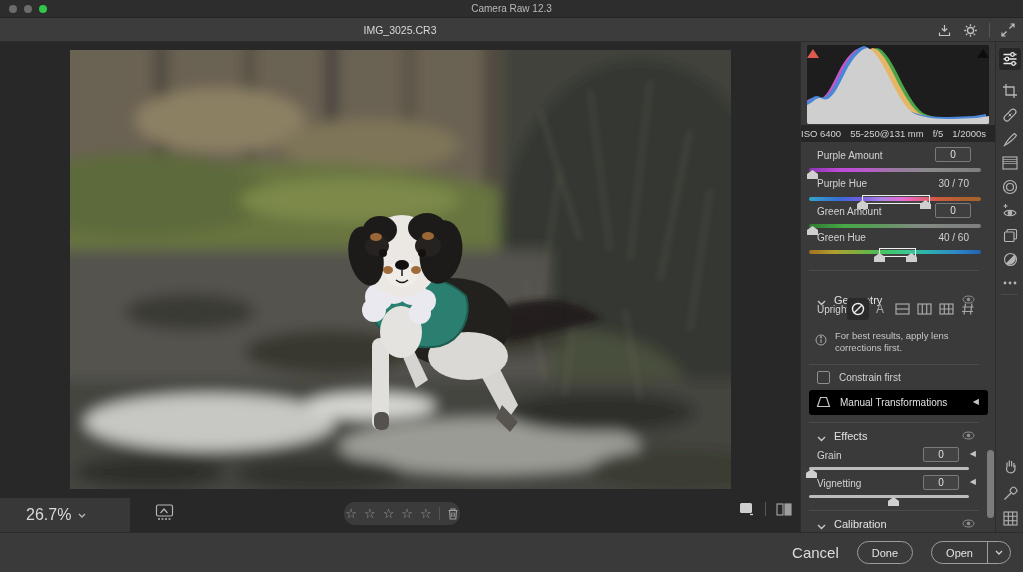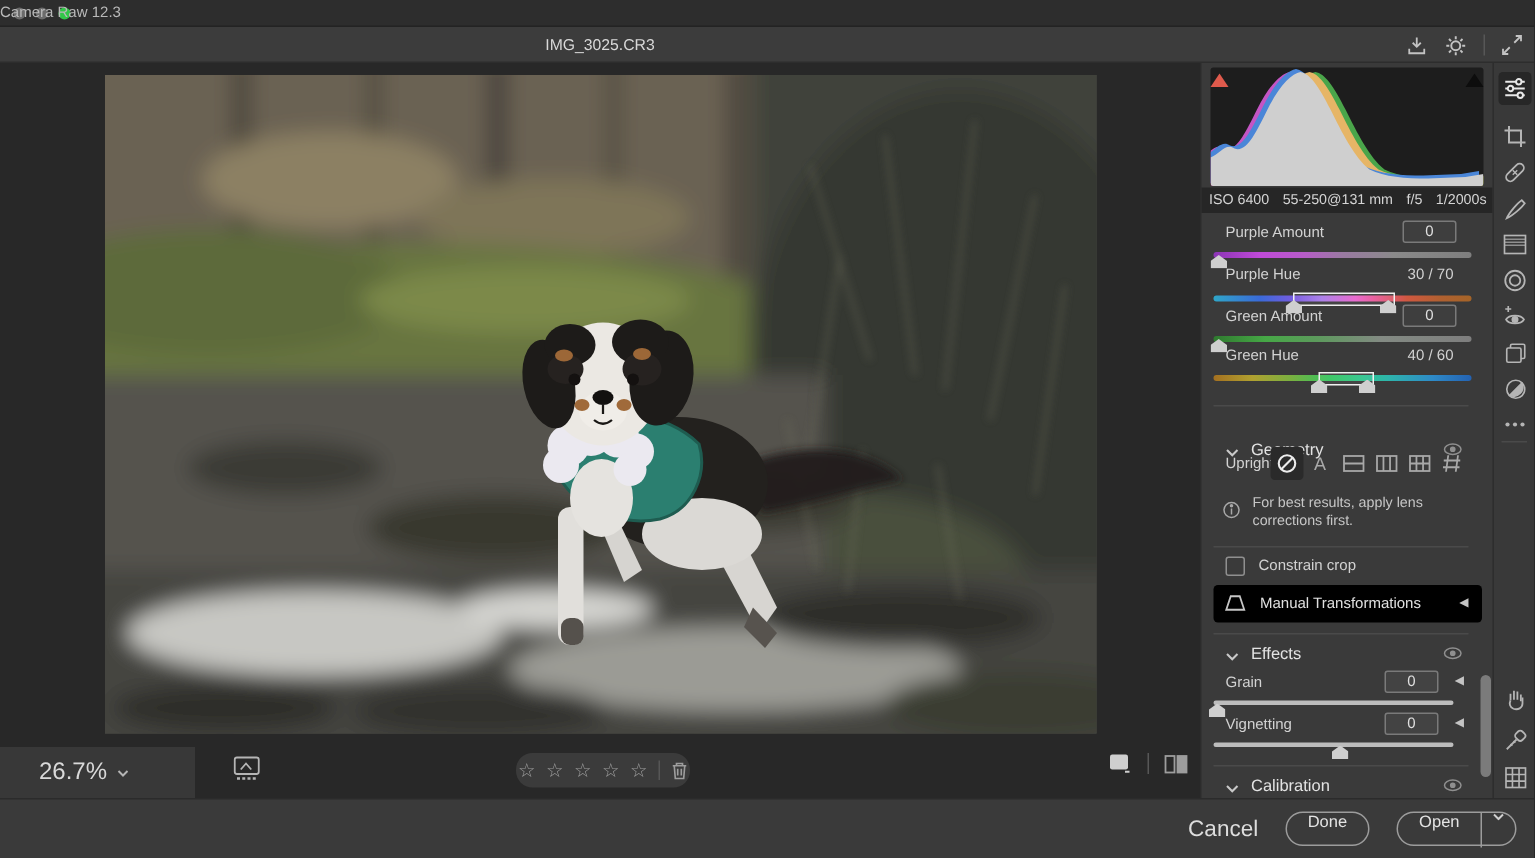--- a/index.html
+++ b/index.html
@@ -3,21 +3,21 @@
 <meta charset="utf-8">
 <style>
   * { margin:0; padding:0; box-sizing:border-box; }
   body { background:#1a1a1a; font-family:"Liberation Sans", sans-serif; }
   .window { position:relative; width:1023px; height:572px; background:#3a3a3a; overflow:hidden; color:#d6d6d6; }
 
   
   .titlebar { position:absolute; left:0; top:0; width:1023px; height:18px; background:#2d2d2d; border-bottom:1px solid #232323; }
   .traffic { position:absolute; left:9px; top:5px; display:flex; gap:7px; }
   .traffic .dot { width:8px; height:8px; border-radius:50%; }
-  .titlebar .title { position:absolute; left:0; width:100%; text-align:left; font-size:10px; line-height:18px; color:#b9b9b9; }
+  .titlebar .title { position:absolute; left:0; width:100%; text-align:center; font-size:10px; line-height:18px; color:#b9b9b9; }
 
   
   .filebar { position:absolute; left:0; top:18px; width:1023px; height:24px; background:#3c3c3c; border-bottom:1px solid #2d2d2d; }
   .filebar .fname { position:absolute; left:0; width:800px; text-align:center; font-size:10.5px; line-height:24px; color:#d9d9d9; }
   .filebar-icons { position:absolute; right:8px; top:0; height:24px; display:flex; align-items:center; gap:11px; }
   .vdiv { width:1px; height:14px; background:#575757; }
   .icn { display:inline-flex; align-items:center; justify-content:center; }
   .icn svg { display:block; }
 
   
@@ -32,21 +32,21 @@
   .star { font-size:13px; color:#9d9d9d; line-height:1; cursor:default; }
   .stars .sdiv { width:1px; height:13px; background:#565656; }
   .canvas-right-icons { position:absolute; left:738px; top:459px; display:flex; align-items:center; gap:9px; }
 
   
   .panel { position:absolute; left:800px; top:42px; width:195px; height:490px; background:#3a3a3a; border-left:1px solid #2c2c2c; }
   .histogram { position:absolute; left:6px; top:3px; width:182px; height:79px; background:#1d1d1d; border-radius:2px; overflow:hidden; }
   .clip { position:absolute; width:0; height:0; border-left:6px solid transparent; border-right:6px solid transparent; }
   .clip.shadow { left:6px; top:7px; border-bottom:9px solid #df5a4c; }
   .clip.highlight { right:6px; top:7px; border-bottom:9px solid #0d0d0d; }
-  .exifbar { position:absolute; left:0; top:83px; width:195px; height:17px; background:#262626; font-size:9.5px; color:#d4d4d4; display:flex; align-items:center; justify-content:center; gap:9px; }
+  .exifbar { position:absolute; left:0; top:83px; width:195px; height:17px; background:#262626; font-size:9.5px; color:#d4d4d4; display:flex; align-items:center; gap:9px; }
 
   .pcontent { position:absolute; left:0; top:100px; width:188px; height:390px; font-size:10px; }
   .plabel { position:absolute; color:#d2d2d2; font-size:10px; }
   .pval { position:absolute; color:#d2d2d2; font-size:10px; }
   .valbox { position:absolute; width:36px; height:15px; background:#3e3e3e; border:1px solid #7a7a7a; border-radius:2px; font-size:10px; color:#e0e0e0; text-align:center; line-height:13px; }
   .track { position:absolute; left:8px; width:172px; height:4px; border-radius:2px; }
   .track.plain { height:2.5px; background:#bcbcbc; }
   .thumb { position:absolute; width:11px; height:9px; background:#cfcfcf; clip-path:polygon(50% 0, 100% 45%, 100% 100%, 0 100%, 0 45%); }
   .range-hl { position:absolute; height:9px; border:1px solid #f0f0f0; background:rgba(255,255,255,0.06); }
   .hdiv { position:absolute; left:8px; right:10px; height:1px; background:#4a4a4a; }
@@ -65,21 +65,21 @@
   .tools { position:absolute; left:995px; top:42px; width:28px; height:490px; background:#393939; border-left:1px solid #2d2d2d; }
   .tool { position:absolute; left:3px; width:22px; height:22px; display:flex; align-items:center; justify-content:center; border-radius:3px; }
   .tool.sel { background:#272727; }
   .tools .tdiv { position:absolute; left:5px; right:5px; top:252px; height:1px; background:#4a4a4a; }
 
   
   .bottombar { position:absolute; left:0; top:532px; width:1023px; height:40px; background:#3a3a3a; border-top:1px solid #2b2b2b; }
   .wflink { position:absolute; left:0; width:800px; top:13px; text-align:center; font-size:10px; color:#cccccc; text-decoration:underline; cursor:pointer; }
   .actionrow { position:absolute; right:12px; top:8px; display:flex; align-items:center; gap:18px; }
   .txtbtn { font-size:15px; color:#dddddd; cursor:pointer; }
-  .pillbtn { height:23px; border:1px solid #9c9c9c; border-radius:12px; display:flex; align-items:flex-start; font-size:11px; color:#e4e4e4; cursor:pointer; }
+  .pillbtn { height:23px; border:1px solid #9c9c9c; border-radius:12px; display:flex; align-items:center; font-size:11px; color:#e4e4e4; cursor:pointer; }
   .pillbtn .seg { padding:0 14px; }
   .pillbtn .segdiv { width:1px; height:23px; background:#9c9c9c; }
   .pillbtn .chevseg { padding:0 7px; display:flex; align-items:center; }
 </style>
 </head>
 <body>
 
 <div class="window">
 
   <div class="titlebar">
@@ -365,21 +365,21 @@
             <circle cx="6" cy="6" r="5"></circle>
             <path d="M6 5 V9"></path>
             <circle cx="6" cy="3.2" r="0.7" fill="#a8a8a8"></circle>
           </svg>
       </span>
       <span class="plabel" style="left:34px; top:188px; width:130px; font-size:9.5px; line-height:12px; color:#c6c6c6;">For best results, apply lens corrections first.</span>
 
       <div class="hdiv" style="top:222px;"></div>
 
       <span class="checkbox" style="left:16px; top:229px;"></span>
-      <span class="plabel" style="left:38px; top:230px;">Constrain crop</span>
+      <span class="plabel" style="left:38px; top:230px;">Constrain first</span>
 
       <div class="mt-btn" style="top:248px;">
         <span class="icn" style="position:absolute; left:7px; top:5px;">
           <svg width="15" height="14" viewBox="0 0 15 14" fill="none" stroke="#c6c6c6" stroke-width="1.2">
               <path d="M4.5 2.5 H10.5 L13.5 11.5 H1.5 Z"></path>
             </svg>
         </span>
         <span class="plabel" style="left:31px; top:7px; color:#e0e0e0;">Manual Transformations</span>
         <span class="tri-left" style="position:absolute; right:9px; top:8px;">◀</span>
       </div>

